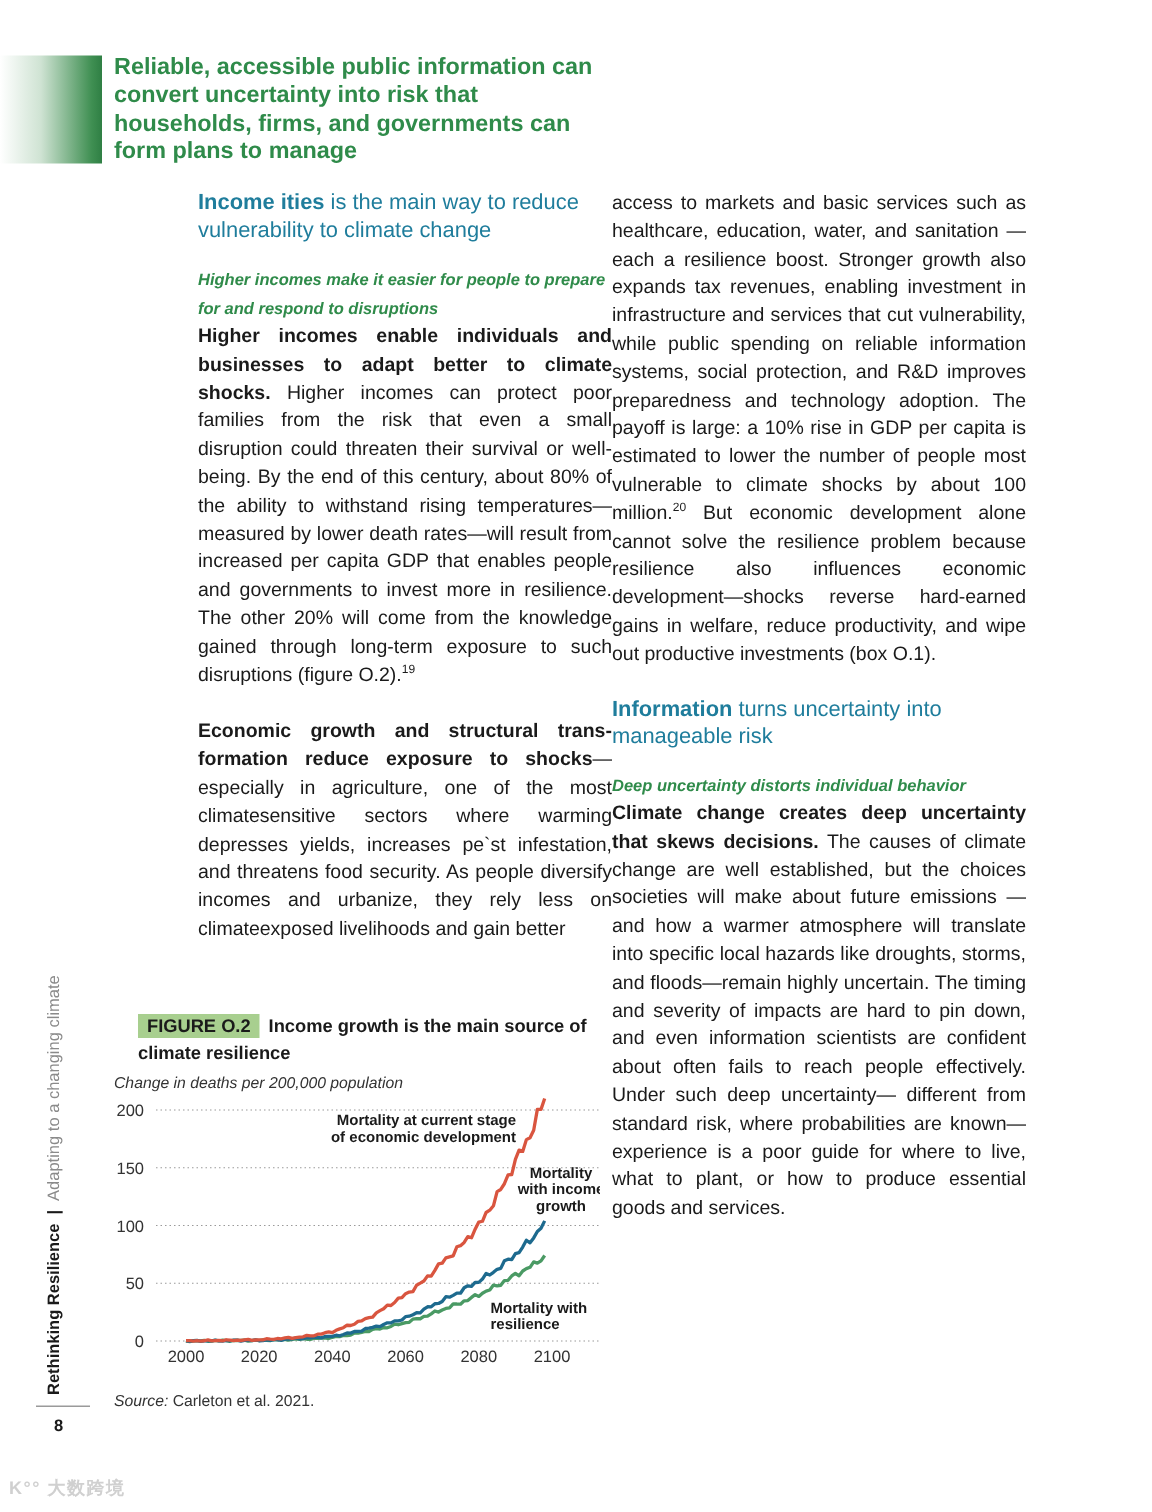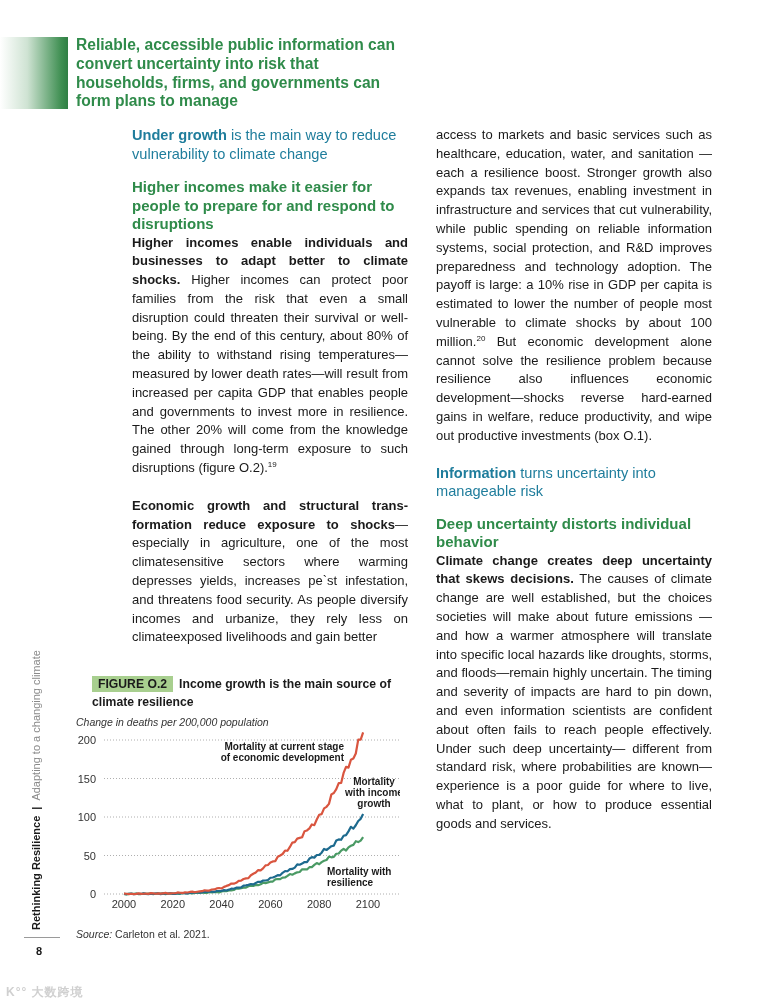--- a/index.html
+++ b/index.html
@@ -4,24 +4,24 @@
 <style>
   html, body { margin:0; padding:0; background:#fff; }
   body { width:768px; height:1008px; position:relative; overflow:hidden;
          font-family:"Liberation Sans", sans-serif; color:#1a1a1a; }
   .gradbar { position:absolute; left:0; top:37px; width:68px; height:72px;
              background:linear-gradient(to right, #ffffff 0%, #cfe3d3 40%, #3f8f52 90%, #2f7f44 100%); }
   .callout { position:absolute; left:76px; top:36px; width:330px;
              font-weight:bold; font-size:15.6px; line-height:18.8px; color:#2f8b4a; }
   .col { position:absolute; }
   .col-left { left:132px; top:126px; width:276px; }
-  .col-right { left:436px; top:126px; width:276px; }
+  .col-right { left:408px; top:126px; width:276px; }
   .h2 { color:#1f7d9c; font-size:14.6px; line-height:18.5px; font-weight:normal; margin:0; }
   .h2 b { font-weight:900; }
-  .h3 { color:#2f8b4a; font-weight:bold; font-size:15px; line-height:18.5px; margin:0; }
+  .h3 { color:#2f8b4a; font-style:italic; font-weight:bold; font-size:11px; line-height:18.5px; margin:0; }
   .p { font-size:13px; line-height:18.8px; text-align:justify; margin:0; hyphens:manual; }
   .p b { font-weight:bold; }
   sup { font-size:8px; line-height:0; }
   .figure-title { position:absolute; left:76px; top:676px; width:320px; font-size:12.2px; line-height:17.5px; font-weight:bold; color:#1a1a1a;margin-left:16px; }
   .fig-badge { background:#a8cf8f; padding:1px 6px 1px 6px; margin-right:6px; font-weight:900; }
   .ylab { position:absolute; left:76px; top:716px; font-size:10.5px; font-style:italic; color:#333; }
   .chart { position:absolute; left:70px; top:730px; }
   .source { position:absolute; left:76px; top:928px; font-size:10.5px; color:#333; }
   .source i { font-style:italic; }
   .side { position:absolute; left:30px; top:930px; transform-origin:0 0; transform:rotate(-90deg);
@@ -34,21 +34,21 @@
   .watermark { position:absolute; left:6px; top:984px; font-size:12px; color:#d0d0d0; font-weight:bold; letter-spacing:1px; }
   .gap { height:18px; }
 </style>
 </head>
 <body>
 
 <div class="gradbar"></div>
 <div class="callout">Reliable, accessible public information can convert uncertainty into risk that households, firms, and governments can form plans to manage</div>
 
 <div class="col col-left">
-  <h2 class="h2"><b>Under growth</b><span> is the main way to reduce vulnerability to climate change</span></h2>
+  <h2 class="h2"><b>Income ities</b><span> is the main way to reduce vulnerability to climate change</span></h2>
   <div class="gap" style="height:15px"></div>
   <h3 class="h3">Higher incomes make it easier for people to prepare for and respond to disruptions</h3>
   <p class="p"><b>Higher incomes enable individuals and businesses to adapt better to climate shocks.</b><span> Higher incomes can protect poor families from the risk that even a small disruption could threaten their survival or well-being. By the end of this century, about 80% of the ability to withstand rising temperatures—measured by lower death rates—will result from increased per cap­ita GDP that enables people and govern­ments to invest more in resilience. The other 20% will come from the knowledge gained through long-term exposure to such disrup­tions (figure O.2).</span><sup>19</sup></p>
   <div class="gap" style="height:19px"></div>
   <p class="p"><b>Economic growth and structural trans­formation reduce exposure to shocks</b><span>—especially in agriculture, one of the most climatesensitive sectors where warming depresses yields, increases pe`st infestation, and threatens food security. As people diver­sify incomes and urbanize, they rely less on climateexposed livelihoods and gain better</span></p>
 </div>
 
 <div class="col col-right">
   <p class="p"><span>access to markets and basic services such as healthcare, education, water, and sanitation —each a resilience boost. Stronger growth also expands tax revenues, enabling invest­ment in infrastructure and services that cut vulnerability, while public spending on reli­able information systems, social protection, and R&amp;D improves preparedness and tech­nology adoption. The payoff is large: a 10% rise in GDP per capita is estimated to lower the number of people most vulnerable to cli­mate shocks by about 100 million.</span><sup>20</sup><span> But eco­nomic development alone cannot solve the resilience problem because resilience also influences economic development—shocks reverse hard-earned gains in welfare, reduce productivity, and wipe out productive invest­ments (box O.1).</span></p>
   <div class="gap" style="height:18px"></div>

